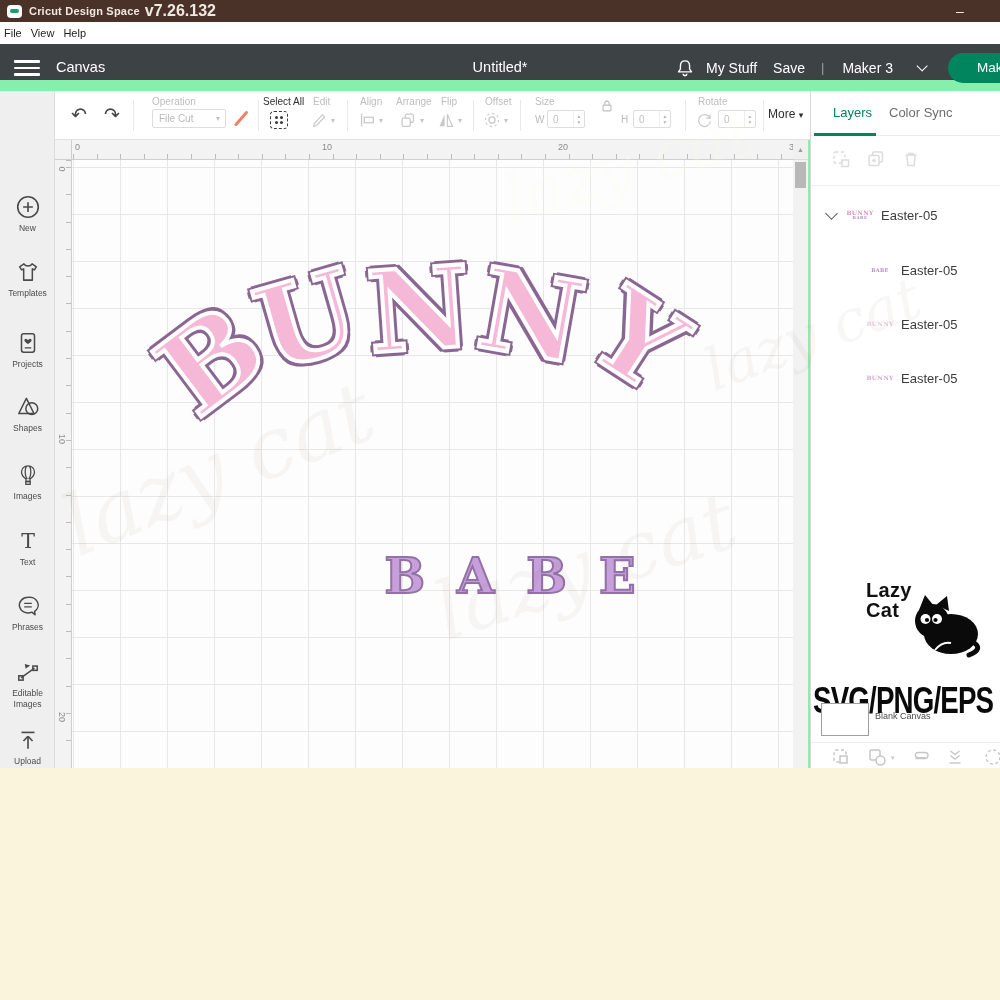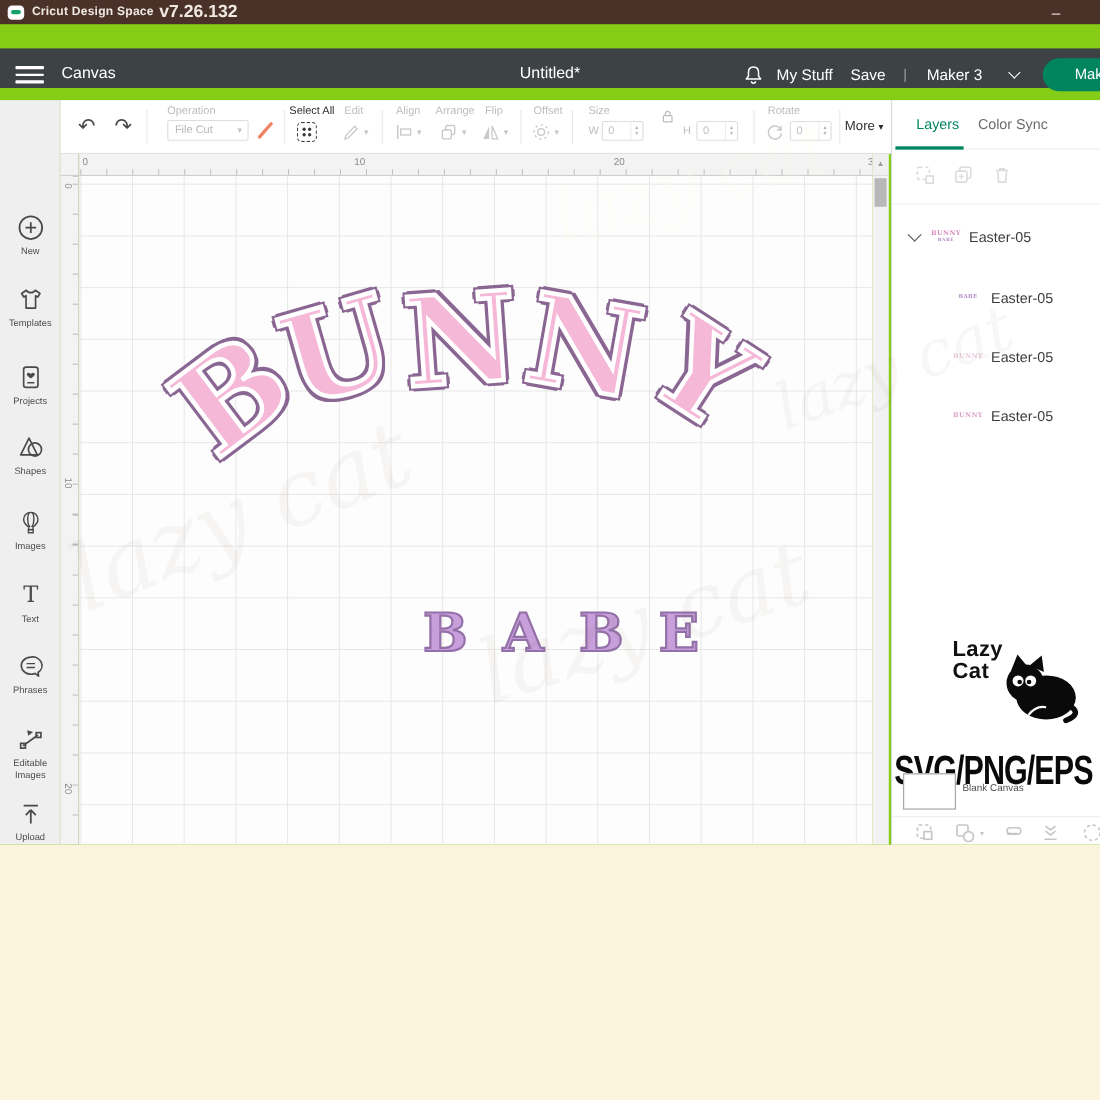--- a/index.html
+++ b/index.html
@@ -1,19 +1,19 @@
 <!DOCTYPE html>
 <html><head>
 <meta charset="utf-8">
 <style>
   * { margin:0; padding:0; box-sizing:border-box; }
   html,body { width:1000px; height:1000px; }
   body { background:#fbf4dc; font-family:"Liberation Sans", sans-serif; position:relative; overflow:hidden; }
 
-  .app { position:absolute; left:0; top:128; width:1000px; height:768px; background:#84cc16; overflow:hidden; }
+  .app { position:absolute; left:0; top:128; width:1000px; height:768px; background:#86efac; overflow:hidden; }
 
   
   .titlebar { position:absolute; left:0; top:0; width:100%; height:22px; background:#4a3228; display:flex; align-items:center; }
   .app-icon { width:15px; height:13px; background:#fff; border-radius:4px; margin-left:7px; display:flex; align-items:center; justify-content:center; }
   .app-icon i { display:block; width:9px; height:4px; background:#15a06a; border-radius:2px; }
   .titlebar .title { color:#efe9e2; font-size:11px; font-weight:bold; margin-left:7px; letter-spacing:.2px; }
   .titlebar .version { color:#efe9e2; font-size:16px; font-weight:bold; margin-left:5px; }
   .win-min { position:absolute; right:30px; top:1px; color:#efe9e2; font-size:14px; line-height:20px; width:20px; text-align:center; }
 
   
@@ -135,20 +135,25 @@
 
   <div class="titlebar">
     <span class="app-icon">
         <i></i>
       </span>
     <span class="title">Cricut Design Space</span>
     <span class="version">v7.26.132</span>
     <span class="win-min">–</span>
   </div>
 
+  <div class="menubar">
+    <span>File</span>
+    <span>View</span>
+    <span>Help</span>
+  </div>
 
   <div class="header">
     <div class="hamburger">
         <i></i>
         <i></i>
         <i></i>
       </div>
     <span class="hdr-page">Canvas</span>
     <span class="hdr-title">Untitled*</span>
     <div class="hdr-right">

